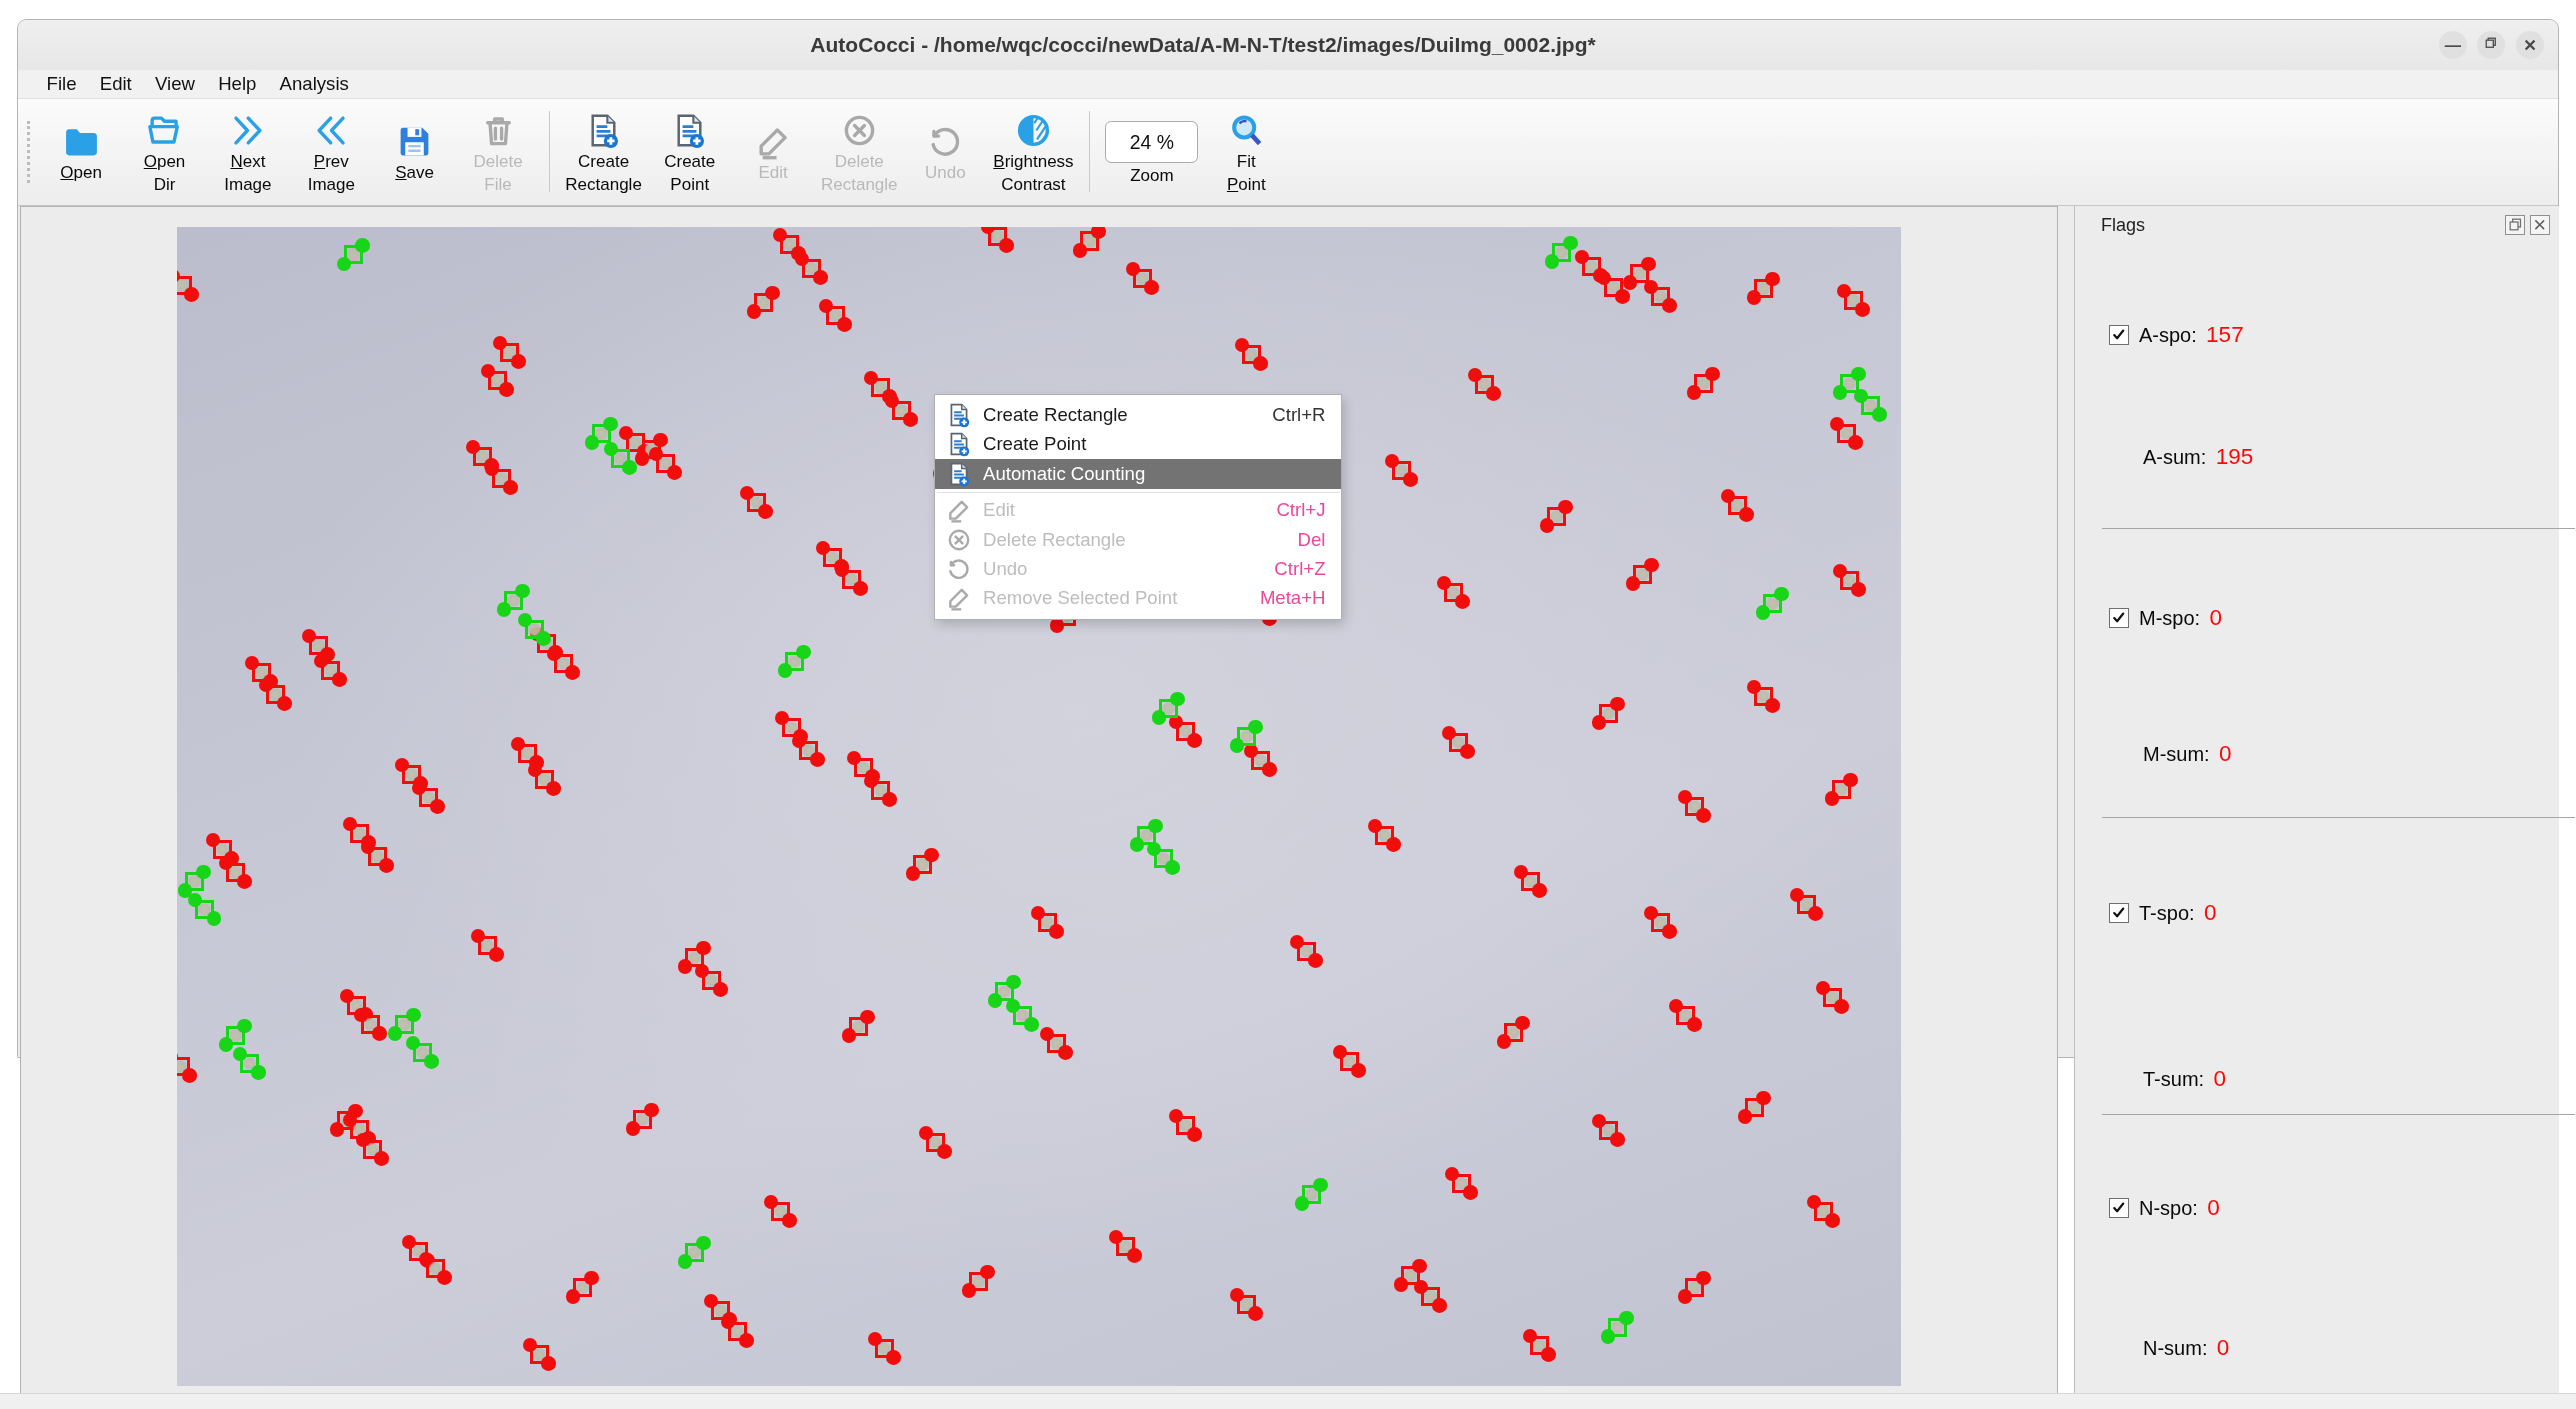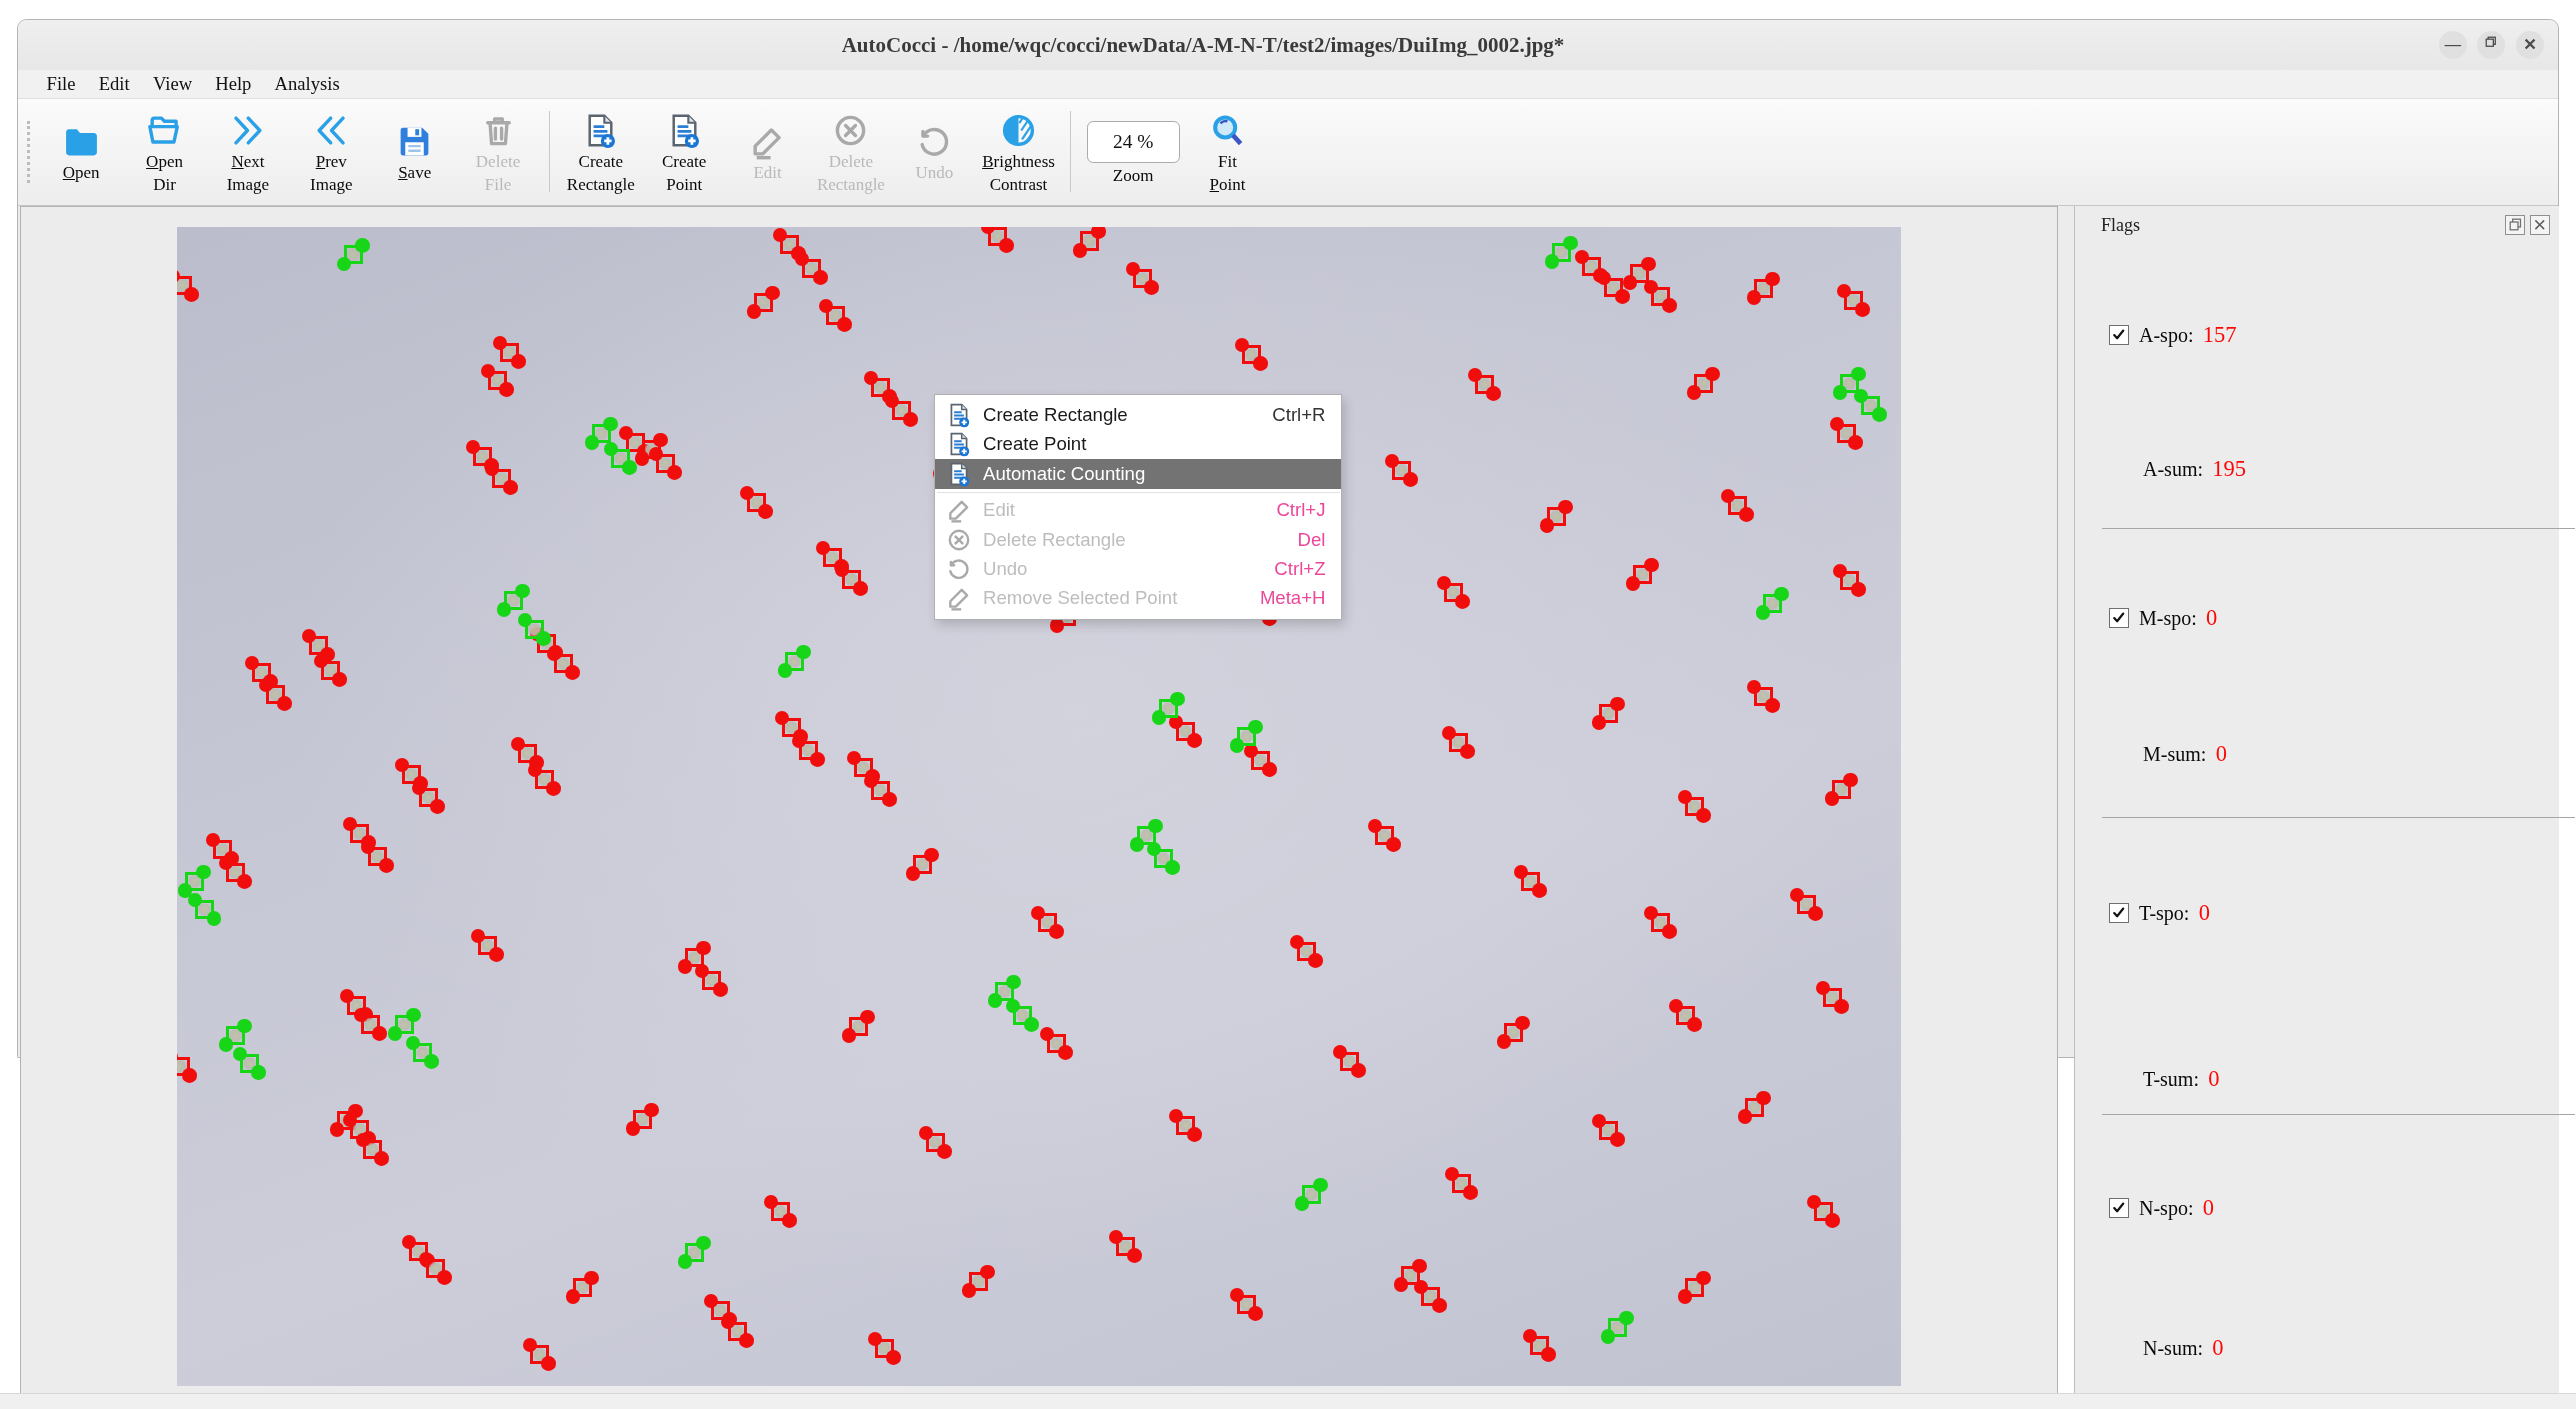--- a/index.html
+++ b/index.html
@@ -1,20 +1,20 @@
 <!DOCTYPE html>
 <html style="font-size:12.4px"><head>
 <meta charset="utf-8">
 <style>
   html,body{margin:0;padding:0;background:#ffffff;font-family:"Liberation Sans",sans-serif;}
   #stage{position:relative;width:2576px;height:1410px;overflow:hidden;background:#ffffff;}
 
   
   #app-window{position:absolute;left:17px;top:18.6px;width:2542px;height:1039px;
-    border:0.8px solid #b4b4b4;border-radius:9.3px 9.3px 1.5px 1.5px;background:#ececec;box-sizing:border-box;font-family:Liberation Serif, serif;}
+    border:0.8px solid #b4b4b4;border-radius:9.3px 9.3px 1.5px 1.5px;background:#ececec;box-sizing:border-box;}
   #titlebar{position:absolute;left:0;top:0;width:100%;height:50px;background:linear-gradient(#efefef,#e7e7e7);
     border-bottom:0.8px solid #d2d2d2;border-radius:8.5px 8.5px 0 0;}
   #title-text{position:absolute;left:0;right:170px;top:0;height:50px;line-height:50px;text-align:center;
     font-size:21px;font-weight:bold;color:#3a3a3a;white-space:nowrap;}
   .winbtn{position:absolute;top:11px;width:28px;height:28px;border-radius:50%;background:#e0e0e0;
     color:#4a4a4a;text-align:center;line-height:28px;font-size:16.3px;font-weight:bold;}
   #btn-min{right:91px;} #btn-max{right:53px;} #btn-close{right:14px;}
 
   
   #menubar{position:absolute;left:0;top:50px;width:100%;height:29.4px;background:#f1f1f1;
@@ -800,21 +800,21 @@
           </div>
         <div id="flag-rows">
             <div class="flag-row" style="top: 116px;">
               <div class="flag-check">
                 <svg viewBox="0 0 24 24" width="15.5" height="15.5">
                   <path d="M5 12.5l4.5 5L19 5.5" fill="none" stroke="#111" stroke-width="3.4" stroke-linecap="round" stroke-linejoin="round"></path>
                 </svg>
               </div>
               <span class="flag-label">A-spo:<span class="flag-value">157</span></span>
             </div>
-            <div class="flag-row" style="top: 250px; text-align: center;">
+            <div class="flag-row" style="top: 238px; text-align: center;">
               <span class="flag-label sum">A-sum:<span class="flag-value">195</span></span>
             </div>
             <div class="flag-sep" style="top: 322px;"></div>
             <div class="flag-row" style="top: 399px;">
               <div class="flag-check">
                 <svg viewBox="0 0 24 24" width="15.5" height="15.5">
                   <path d="M5 12.5l4.5 5L19 5.5" fill="none" stroke="#111" stroke-width="3.4" stroke-linecap="round" stroke-linejoin="round"></path>
                 </svg>
               </div>
               <span class="flag-label">M-spo:<span class="flag-value">0</span></span>

